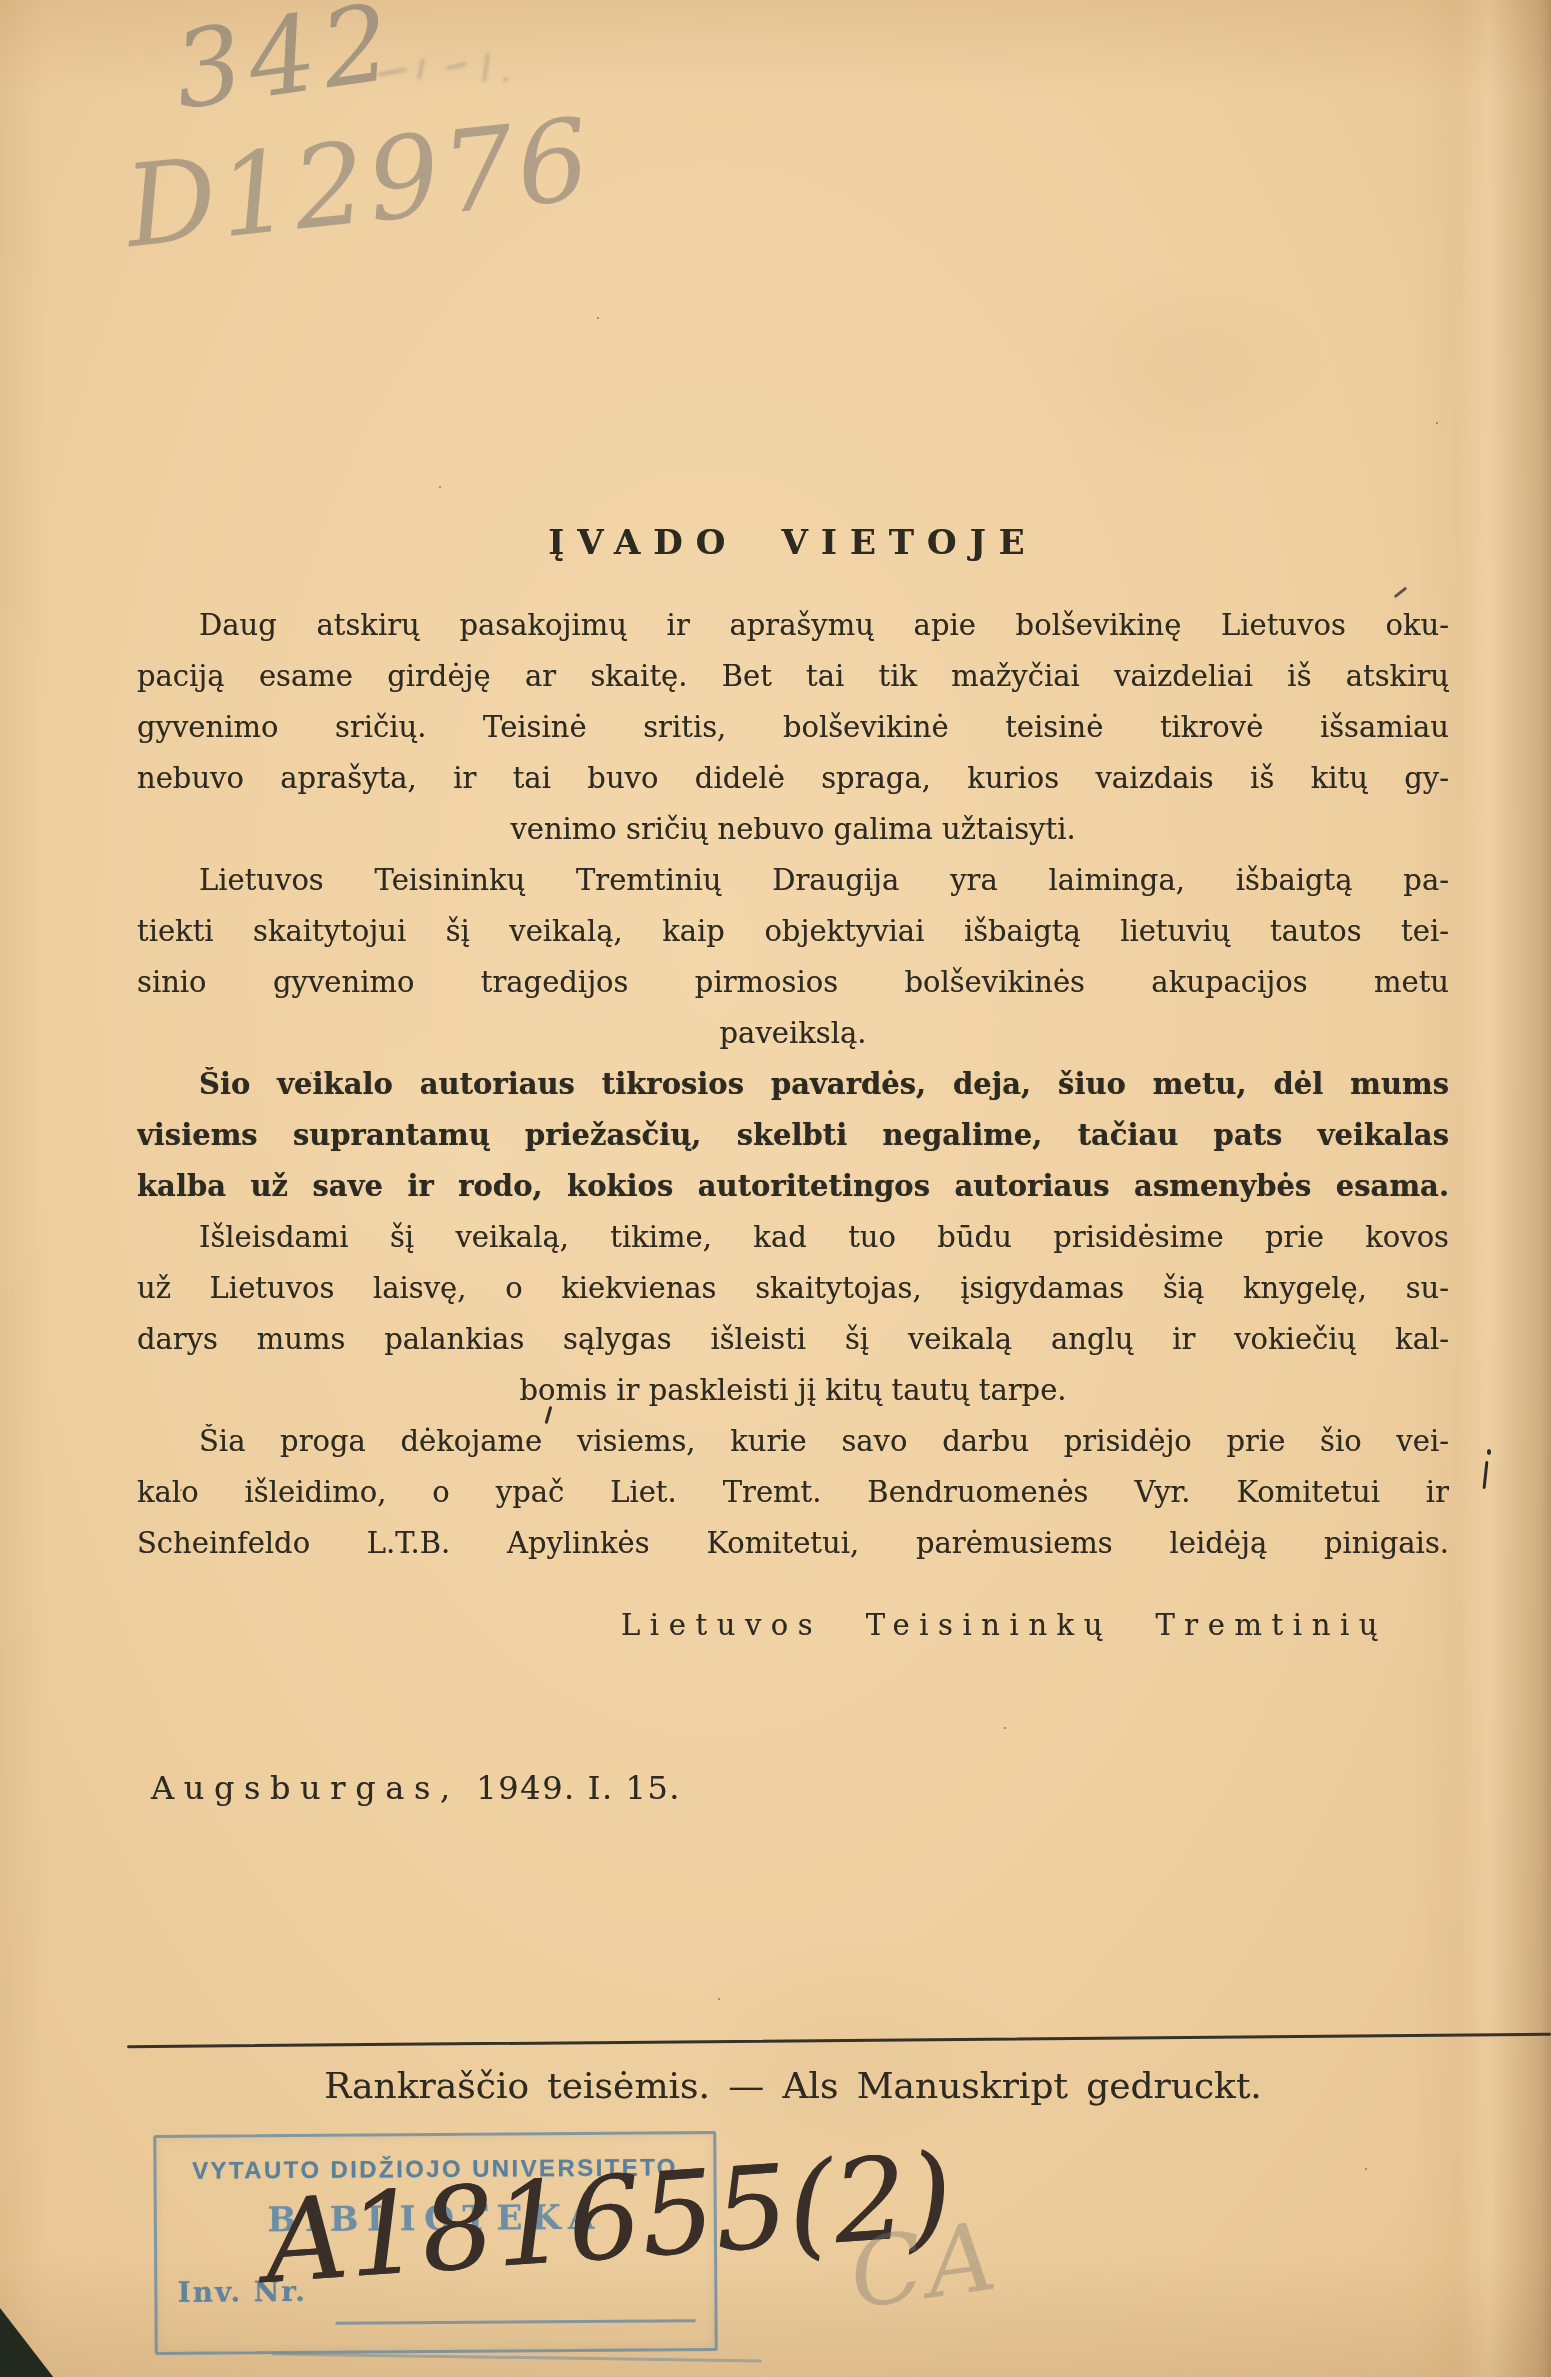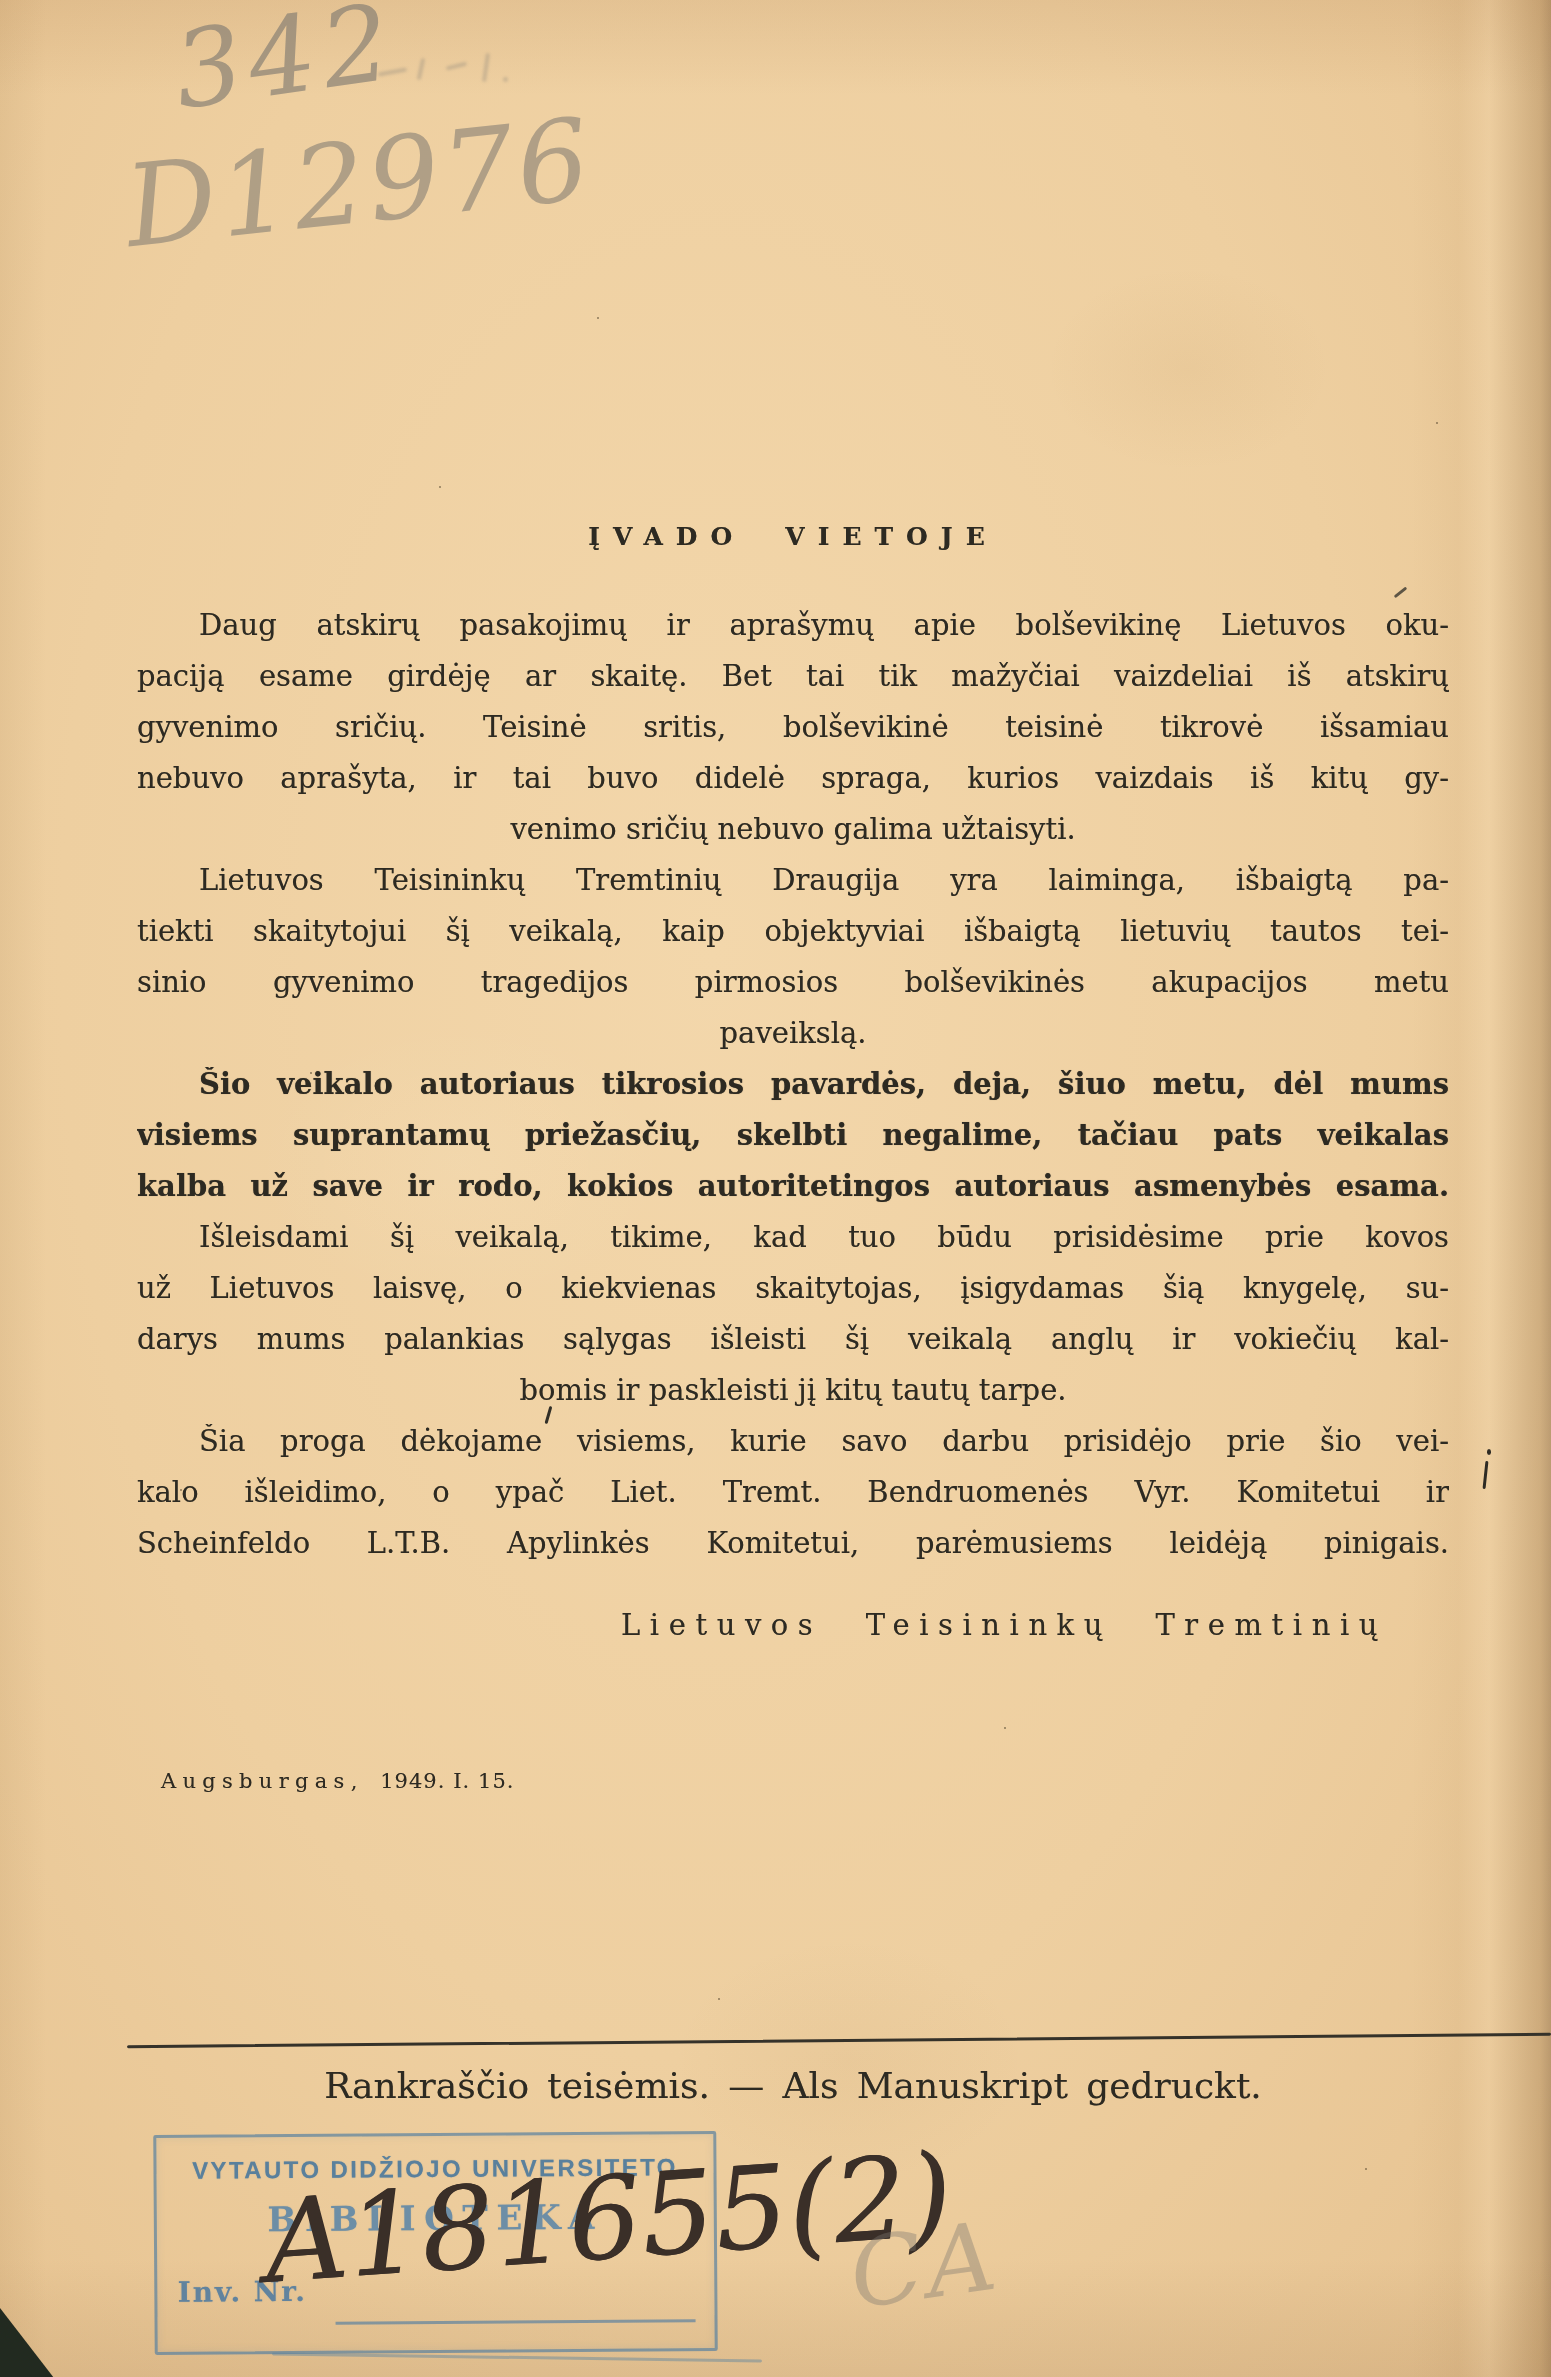--- a/index.html
+++ b/index.html
@@ -30,21 +30,21 @@
   .pencil-smudge{position:absolute;left:373px;top:49px;width:165px;height:44px;opacity:0.35;filter:blur(1.5px);}
   .pencil-smudge i{position:absolute;background:#8a847a;border-radius:1.9px;}
   .pencil-smudge i:nth-child(1){left:4.9px;top:21.3px;width:29px;height:4.4px;transform:rotate(-10deg);}
   .pencil-smudge i:nth-child(2){left:46px;top:8.7px;width:3.9px;height:22px;transform:rotate(12deg);}
   .pencil-smudge i:nth-child(3){left:73px;top:14.6px;width:21.3px;height:4.4px;transform:rotate(-14deg);}
   .pencil-smudge i:nth-child(4){left:111px;top:3.9px;width:4.4px;height:29px;transform:rotate(8deg);}
   .pencil-smudge i:nth-child(5){left:130px;top:28px;width:4.9px;height:4.9px;border-radius:50%;}
   
   .title{
     position:absolute;left:137px;top:522px;width:1312px;margin:0;
-    text-align:center;font-size:25px;font-weight:bold;color:var(--ink,#2d2a22);
+    text-align:center;font-size:34px;font-weight:bold;color:var(--ink,#2d2a22);
     letter-spacing:13px;word-spacing:18.4px;
     text-shadow:0 0 0.5px rgba(45,42,34,0.5);
   }
   .dash-title{position:absolute;left:1393px;top:591px;width:14.6px;height:2.9px;background:#3a372e;transform:rotate(-38deg);border-radius:1.5px;opacity:.8;}
   
   .bodytext{
     position:absolute;left:137px;top:608px;width:1312px;
     font-size:29px;color:var(--ink,#2d2a22);
     text-shadow:0 0 0.5px rgba(45,42,34,0.42);
   }
@@ -60,21 +60,21 @@
   .inkmark-stroke{position:absolute;left:1484px;top:1461px;width:3.4px;height:28px;background:#2e2b24;border-radius:1.9px;transform:rotate(6deg);}
   
   .signature{
     position:absolute;left:621px;top:1597px;width:868px;
     text-align:left;font-size:29px;line-height:57px;color:var(--ink,#2d2a22);
     letter-spacing:0.33em;word-spacing:0.85em;white-space:nowrap;
     text-shadow:0 0 0.5px rgba(45,42,34,0.42);
   }
   
   .dateline{
-    position:absolute;left:161px;top:1769px;font-size:21px;color:var(--ink,#2d2a22);
+    position:absolute;left:151px;top:1769px;font-size:32px;color:var(--ink,#2d2a22);
     text-shadow:0 0 0.5px rgba(45,42,34,0.42);white-space:nowrap;
   }
   .dateline .place{letter-spacing:0.30em;}
   .dateline .date{margin-left:16.5px;letter-spacing:0.05em;}
   
   .rule{position:absolute;left:127px;top:2039px;width:1424px;height:3.4px;background:#35322a;border-radius:1.9px;transform:rotate(-0.5deg);}
   .colophon{
     position:absolute;left:137px;top:2065px;width:1312px;text-align:center;
     font-size:36px;color:var(--ink,#2d2a22);word-spacing:6.8px;
     text-shadow:0 0 0.5px rgba(45,42,34,0.42);

